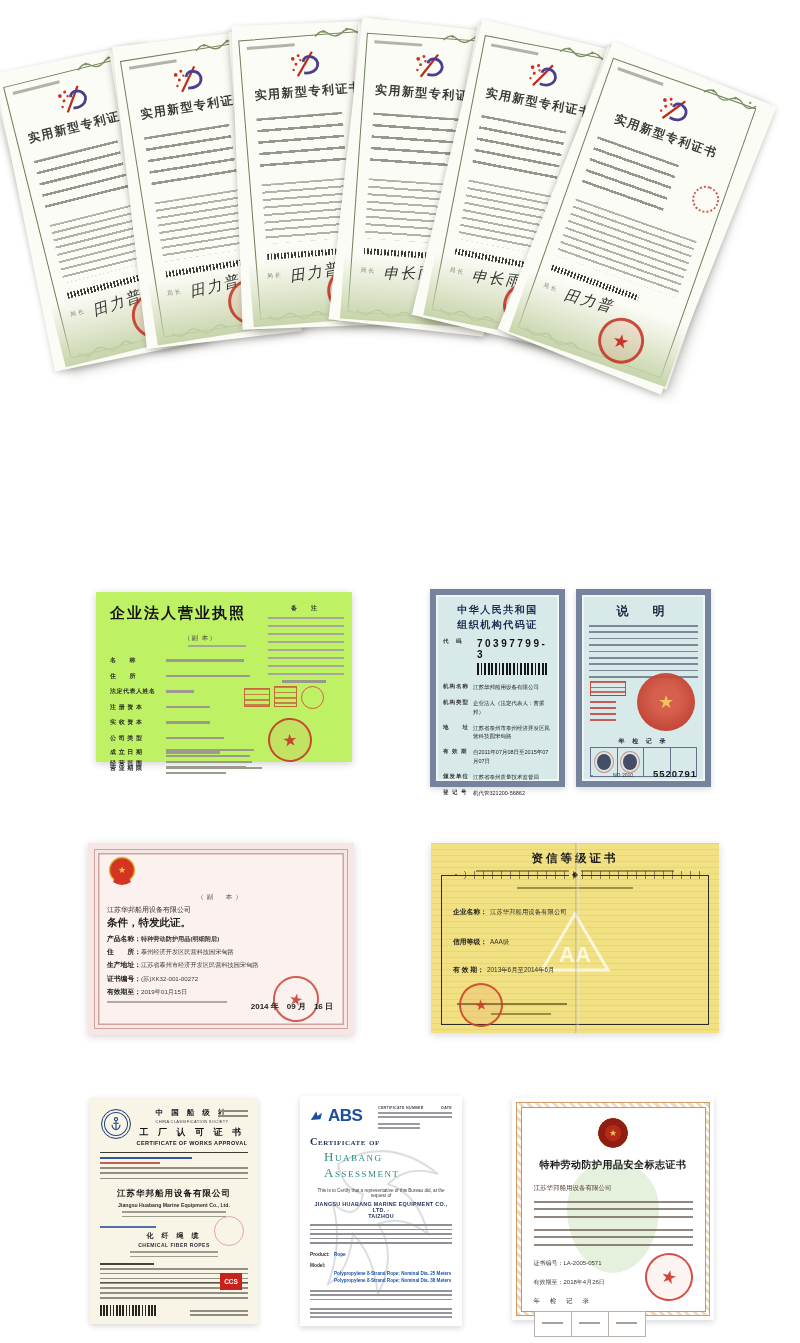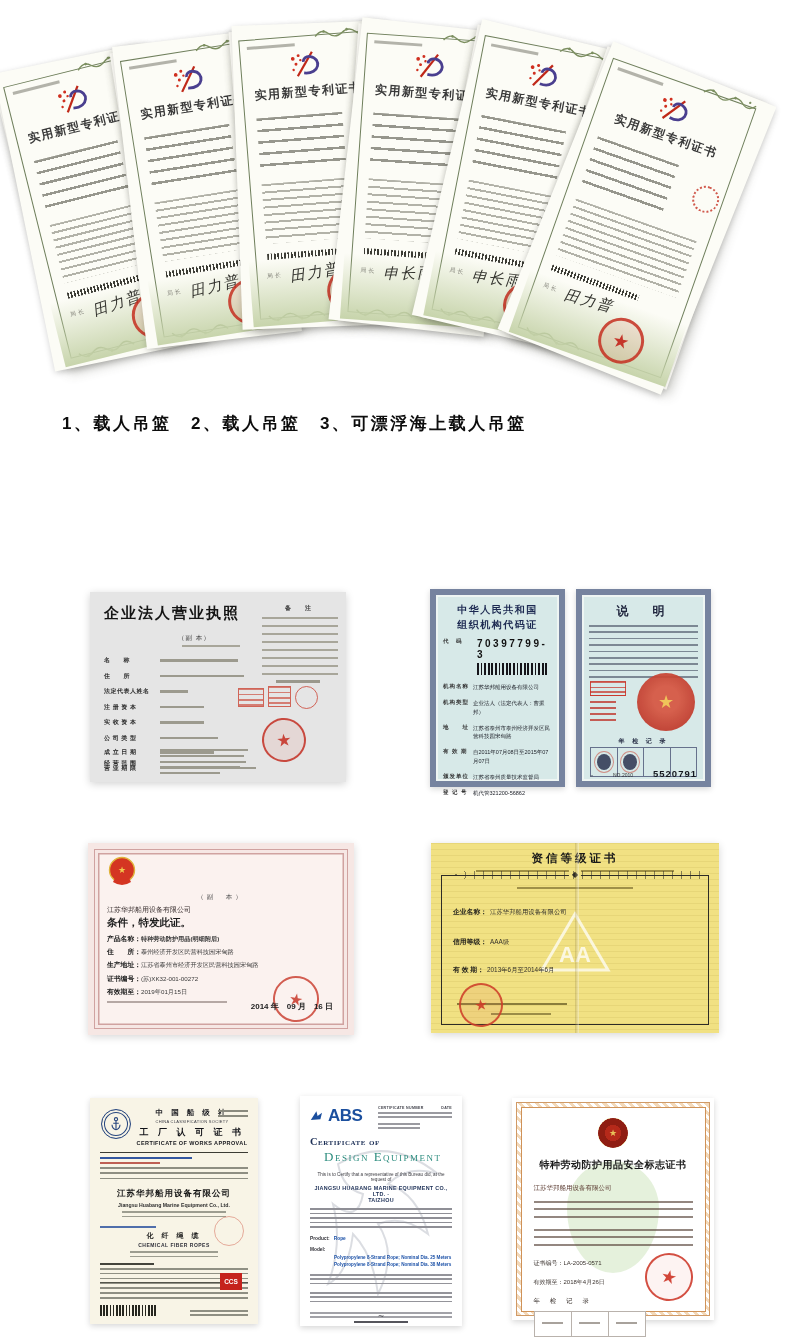--- a/index.html
+++ b/index.html
@@ -45,21 +45,21 @@
              color:#c5352a; font-size:19px; transform:rotate(-8deg); }
   .p-seal-sm { position:absolute; top:98px; right:13px; width:27px; height:27px; border-radius:50%;
              border:2.5px dotted rgba(198,48,34,.8); z-index:3; }
 
   
   .patent-list { position:absolute; left:62px; top:412px; color:#0d0d0d; font-weight:bold; }
   .patent-list .h { font-size:17px; letter-spacing:6px; margin-bottom:10px; }
   .patent-list .l { font-size:17px; letter-spacing:2.5px; margin-bottom:9px; white-space:nowrap; }
 
   
-  .biz { position:absolute; left:90px; top:592px; width:256px; height:190px; background:#e5e5e5;
+  .biz { position:absolute; left:96px; top:592px; width:256px; height:170px; background:#bef264;
          box-shadow:0 2px 8px rgba(0,0,0,.18); }
   .biz-title { position:absolute; left:14px; top:12px; font-size:15px; font-weight:bold;
          letter-spacing:2px; color:#141414; }
   .biz-note { position:absolute; right:8px; top:12px; width:76px; }
   .biz-note-h { font-size:6px; font-weight:bold; letter-spacing:4px; text-align:center; color:#333; margin-bottom:4px; }
   .biz-note-lines { height:62px; background:repeating-linear-gradient(to bottom,#a8a69a 0 1.8px,transparent 1.8px 8px); }
   .biz-annual { position:absolute; right:26px; top:88px; width:44px; height:2.5px; background:#9a988c; }
   .biz-copy { position:absolute; left:88px; top:42px; font-size:6.5px; color:#444; letter-spacing:1px; }
   .biz-regbar { position:absolute; left:92px; top:53px; width:58px; height:2px; background:#a8a69a; }
   .biz-rows { position:absolute; left:14px; top:64px; width:150px; }
@@ -497,21 +497,20 @@
           <circle cx="10" cy="3.5" r="1.4" fill="#7c8f60"></circle>
           <circle cx="34" cy="3" r="1.4" fill="#7c8f60"></circle>
         </svg>
       <div class="p-seal">
           <span>★</span>
         </div>
     </div>
   </section>
 
   <section class="patent-list">
-    <div class="l">1、载人吊篮　2、载人吊篮　3、可漂浮海上载人吊篮</div>
   </section>
 
   <section class="biz">
     <div class="biz-title">企业法人营业执照</div>
     <div class="biz-note">
       <div class="biz-note-h">备　注</div>
       <div class="biz-note-lines"></div>
     </div>
     <div class="biz-annual"></div>
     <div class="biz-copy">（副  本）</div>
@@ -751,21 +750,21 @@
     </div>
     <div class="abs-topright">
       <div class="abs-trlabels">
         <span>CERTIFICATE NUMBER</span>
         <span>DATE</span>
       </div>
       <div class="abs-trbars bars"></div>
       <div class="abs-trbars2 bars"></div>
     </div>
     <div class="abs-t1">Certificate of</div>
-    <div class="abs-t2">Design Equipment</div>
+    <div class="abs-t2">Huabang Assessment</div>
     <div class="abs-certify">This is to Certify that a representative of this Bureau did, at the request of</div>
     <div class="abs-co"><span>JIANGSU HUABANG MARINE EQUIPMENT CO., LTD. -</span><br><span>TAIZHOU</span></div>
     <div class="abs-par bars"></div>
     <div class="abs-prodrow">
       <span class="abs-plab">Product:</span>
       <span class="abs-pval">Rope</span>
     </div>
     <div class="abs-prodrow">
       <span class="abs-plab">Model:</span>
     </div>

